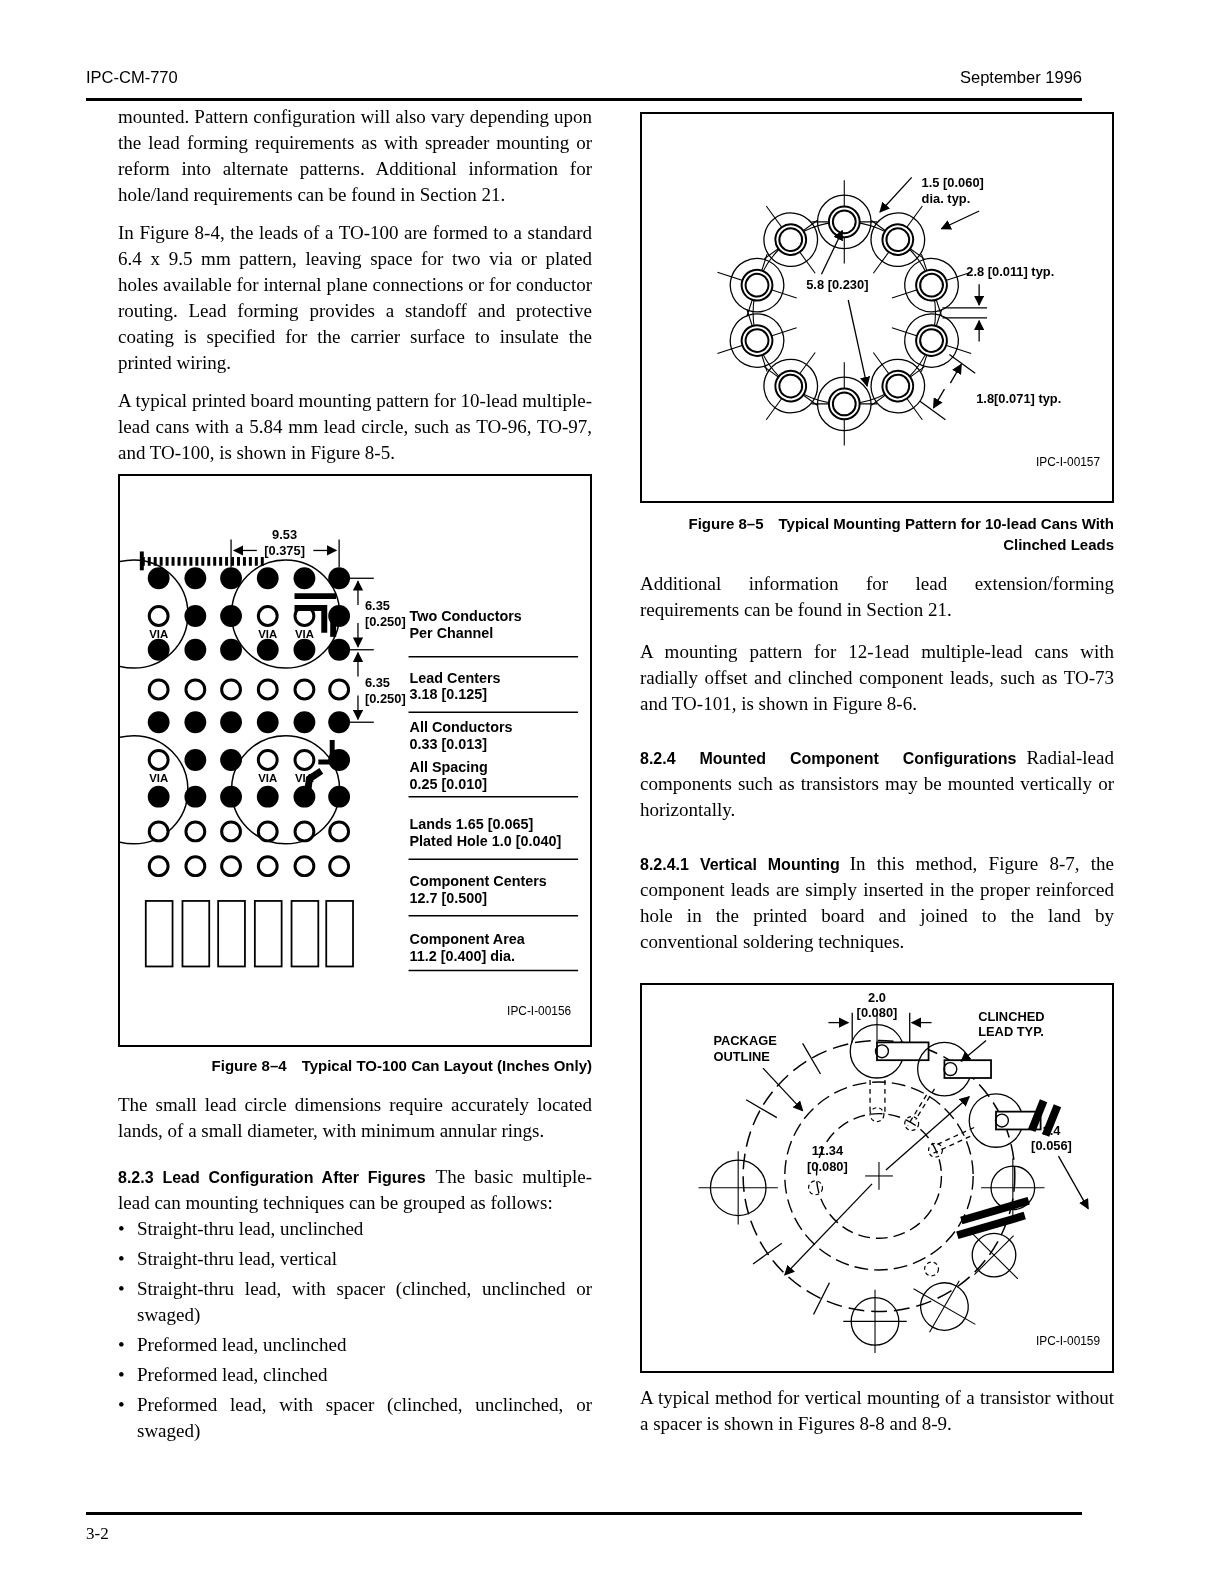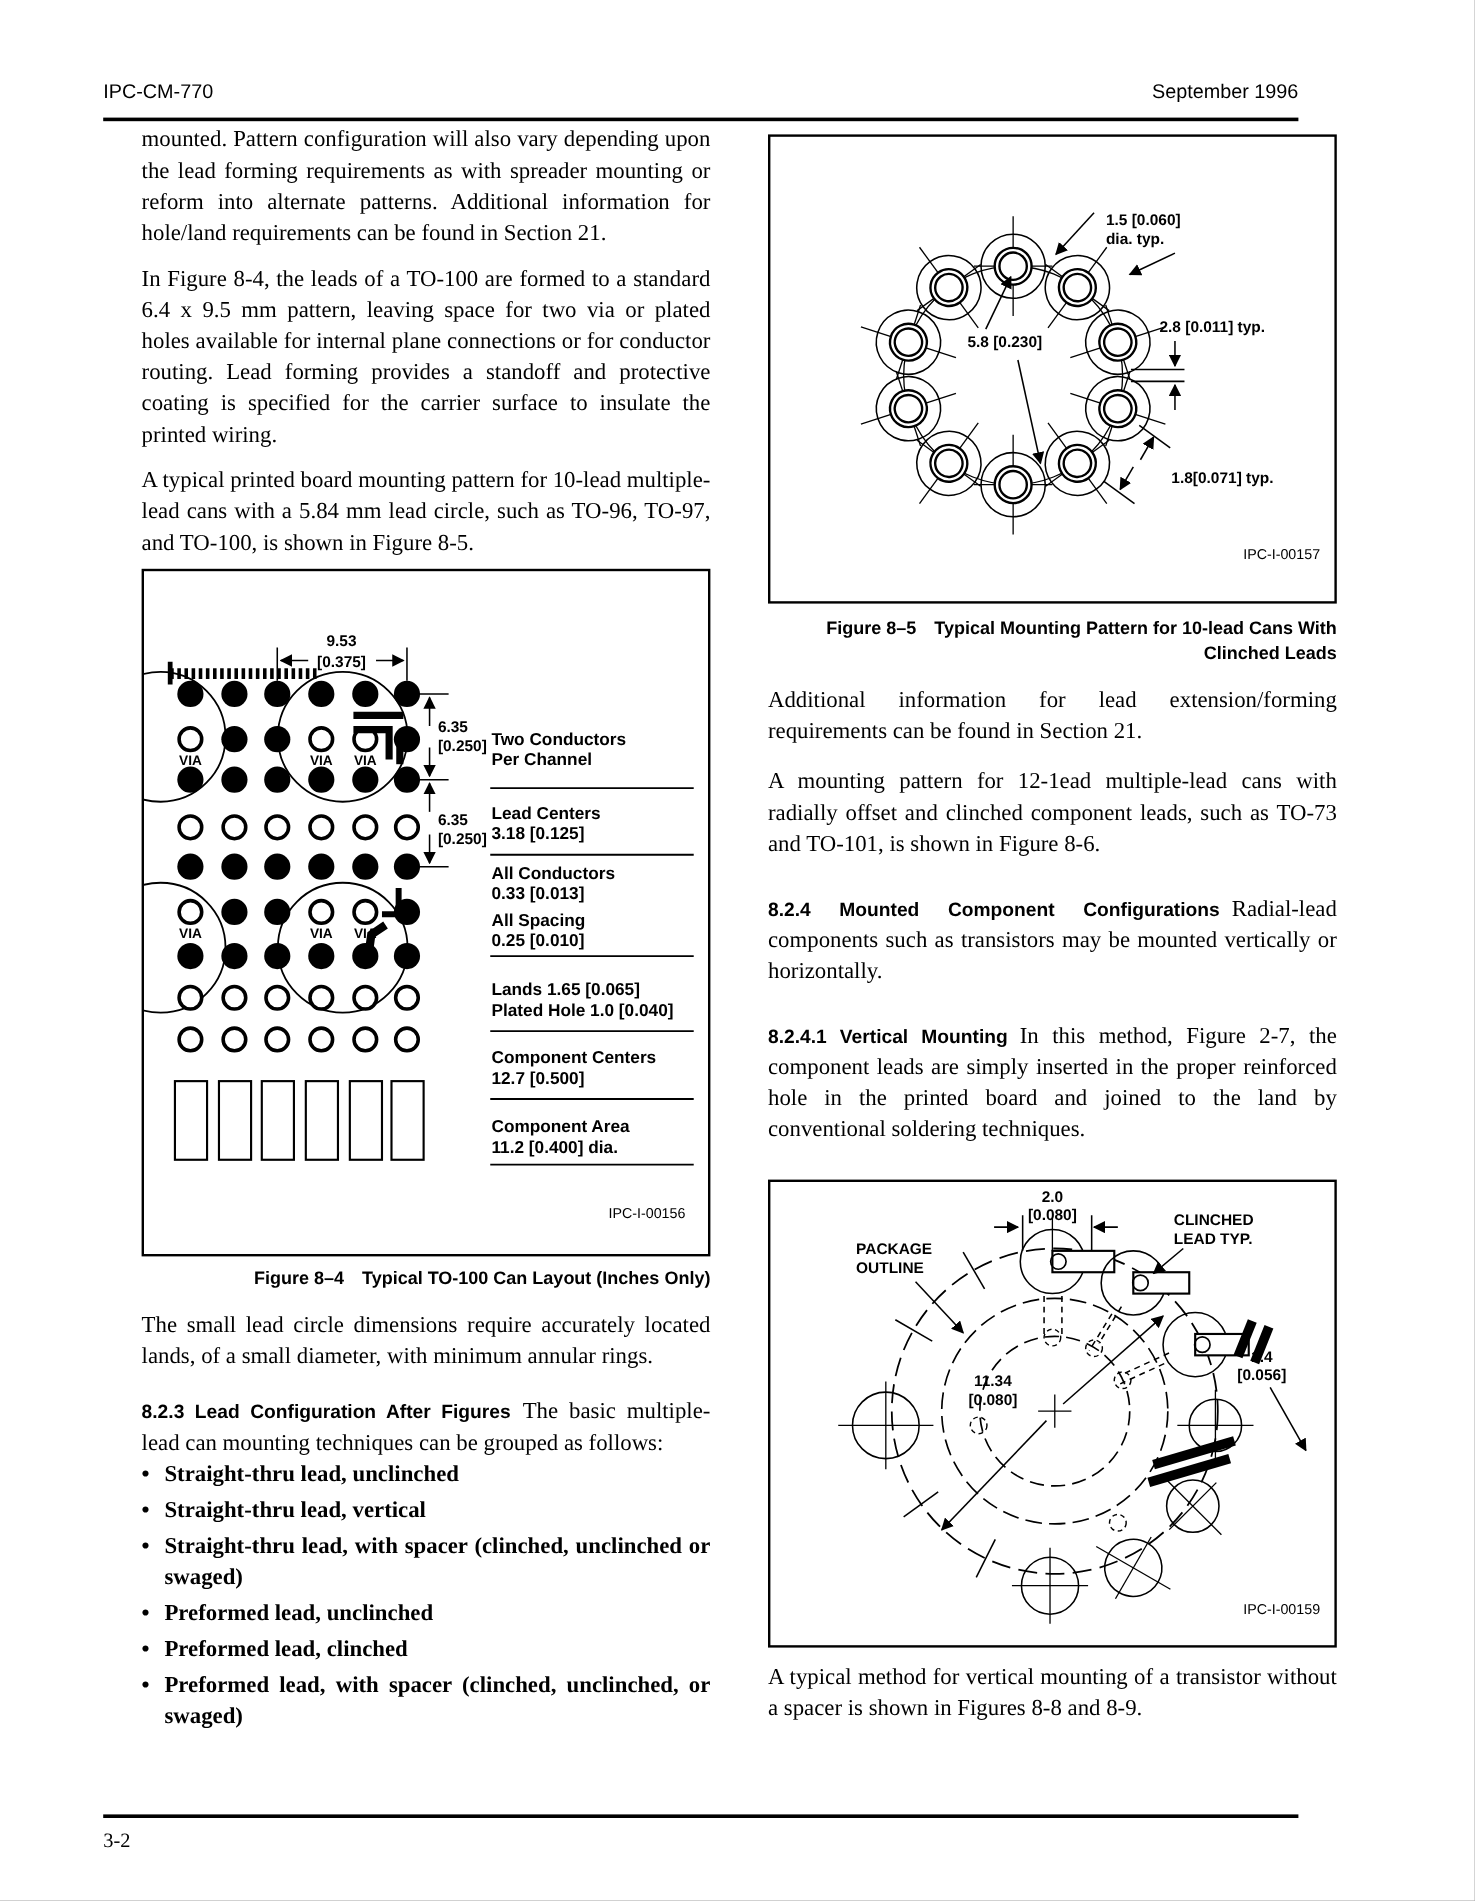--- a/index.html
+++ b/index.html
@@ -10,21 +10,21 @@
   .col-l{left:86px}.col-r{left:608px}
   p.body{margin:0 0 12px;}
   .mb8{margin-bottom:8px!important}.mb16{margin-bottom:16px!important}.mb20{margin-bottom:20px!important}.mb28{margin-bottom:28px!important}.mb0{margin-bottom:0!important}
   .mb10{margin-bottom:10px!important}.mb12{margin-bottom:12px!important}
   .inline-h{font:bold 16px "Liberation Sans",sans-serif;}
   .hgap{display:inline-block;width:10px;}
   .figbox{border:2px solid #000;background:#fff;font-size:0;}
   .mt8{margin-top:8px;}
   .figcap{font:bold 15px/21px "Liberation Sans",sans-serif;text-align:right;}
   .figcap .cl{margin-right:15px;}
-  ul.bullets{margin:0;padding:0;list-style:none;text-align:justify;font-weight:bold;}
+  ul.bullets{margin:0;padding:0;list-style:none;text-align:justify;}
   ul.bullets li{position:relative;padding-left:19px;margin-bottom:4px;}
   ul.bullets li::before{content:"\2022";position:absolute;left:0;top:0;}
   .ftr-rule{position:absolute;left:86px;top:1512px;width:996px;height:3px;background:#000;}
   .ftr-num{position:absolute;left:86px;top:1524px;font:17px "Liberation Serif",serif;}
   
   svg text{fill:#000;}
   .san{font:bold 14.5px "Liberation Sans",sans-serif;}
   .san12{font:11.5px "Liberation Sans",sans-serif;font-weight:bold;}
   .dim{font:bold 13px "Liberation Sans",sans-serif;}
   .plt{font:12px "Liberation Sans",sans-serif;}
@@ -361,21 +361,21 @@
     <p class="figcap" style="margin:0 0 16px;">
       <span class="cl">Figure 8–5</span><span>Typical Mounting Pattern for 10-lead Cans With Clinched Leads</span>
     </p>
 
     <p class="body mb16">Additional information for lead extension/forming requirements can be found in Section 21.</p>
     <p class="body mb28">A mounting pattern for 12-1ead multiple-lead cans with radially offset and clinched component leads, such as TO-73 and TO-101, is shown in Figure 8-6.</p>
     <p class="body mb28">
       <span class="inline-h">8.2.4 Mounted Component Configurations</span><span class="hgap"></span><span>Radial-lead components such as transistors may be mounted vertically or horizontally.</span>
     </p>
     <p class="body mb28">
-      <span class="inline-h">8.2.4.1 Vertical Mounting</span><span class="hgap"></span><span>In this method, Figure 2-7, the component leads are simply inserted in the proper reinforced hole in the printed board and joined to the land by conventional soldering techniques.</span>
+      <span class="inline-h">8.2.4.1 Vertical Mounting</span><span class="hgap"></span><span>In this method, Figure 8-7, the component leads are simply inserted in the proper reinforced hole in the printed board and joined to the land by conventional soldering techniques.</span>
     </p>
 
     <div class="figbox mb12">
       <svg width="470" height="373" viewBox="0 0 474 377" preserveAspectRatio="none">
         <defs>
           <marker id="ah6" viewBox="0 0 10 10" refX="9" refY="5" markerWidth="8" markerHeight="8" orient="auto-start-reverse">
             <path d="M0,0L10,5L0,10z" fill="#000"></path>
           </marker>
         </defs>
 

